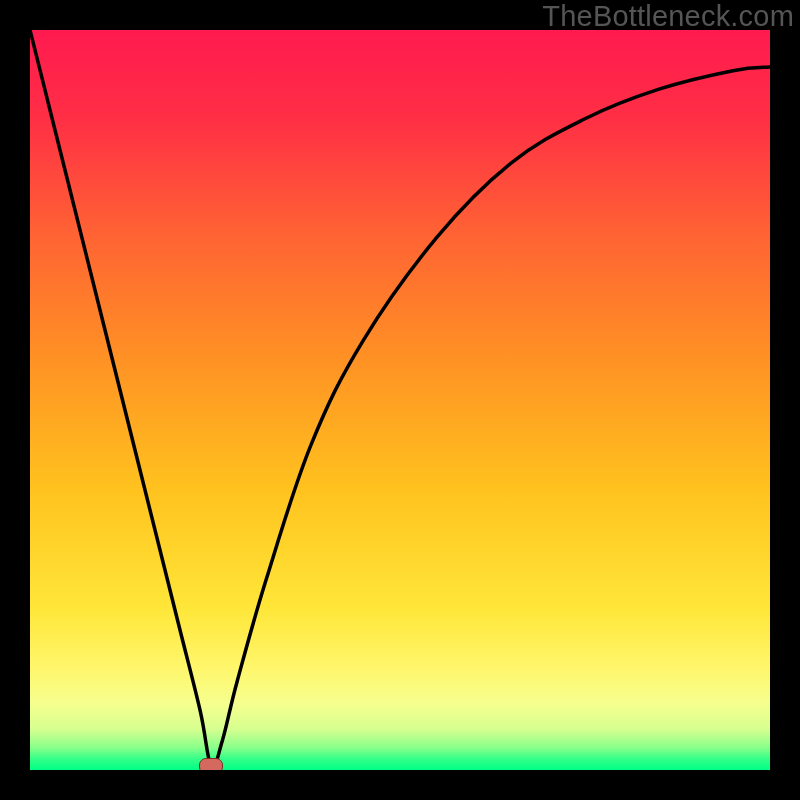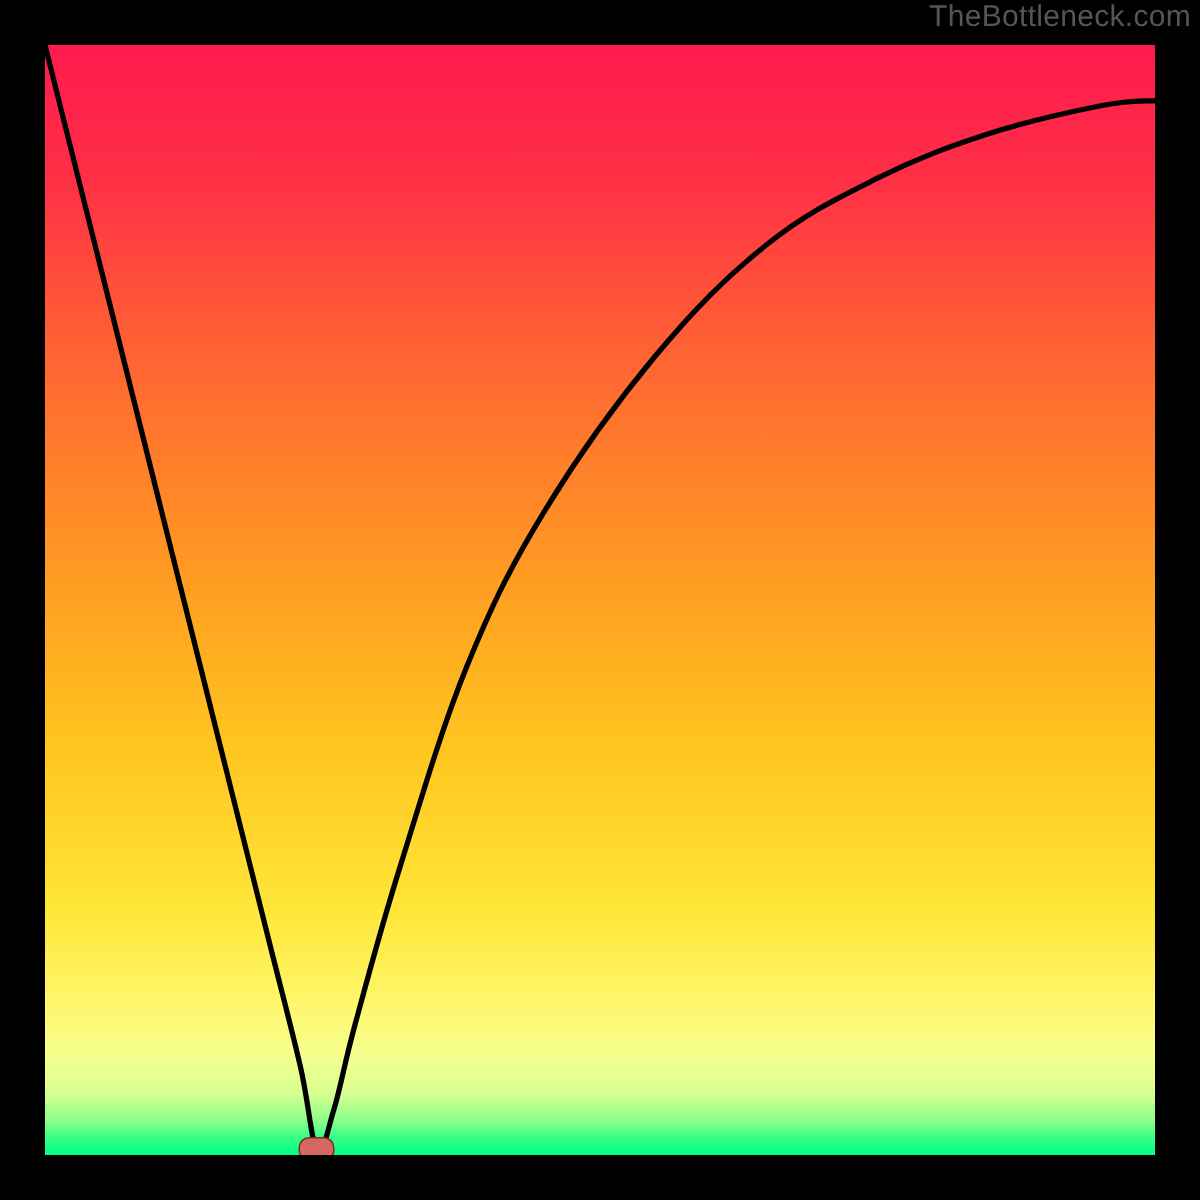--- a/index.html
+++ b/index.html
@@ -15,21 +15,21 @@
     position: relative;
     width: 800px;
     height: 800px;
     background: #000;
   }
   .watermark {
     position: absolute;
     top: 0;
     right: 6px;
     color: #555;
-    font-size: 20px;
+    font-size: 29px;
     font-weight: 500;
     letter-spacing: 0.2px;
     user-select: none;
   }
   .plot-area {
     position: absolute;
     left: 30px;
     top: 30px;
     width: 740px;
     height: 740px;

